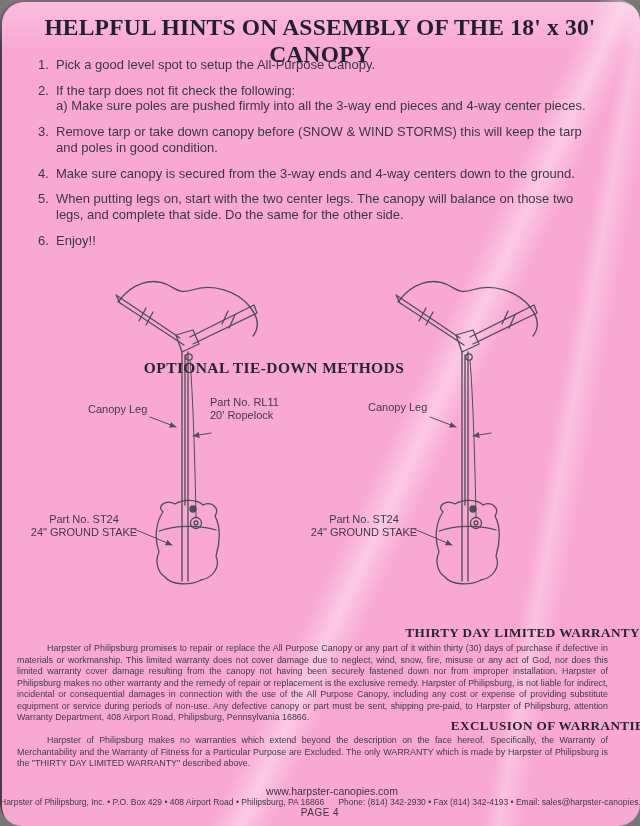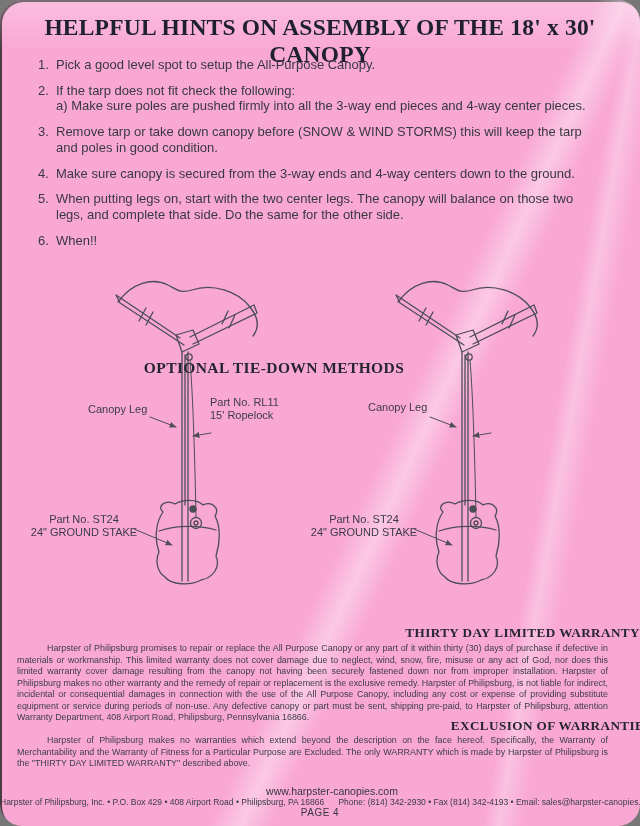--- a/index.html
+++ b/index.html
@@ -95,21 +95,21 @@
       <span class="li-num">4.</span>
       <span class="li-text">Make sure canopy is secured from the 3-way ends and 4-way centers down to the ground.</span>
     </div>
     <div class="li">
       <span class="li-num">5.</span>
       <span class="li-text">When putting legs on, start with the two center legs.  The canopy will balance on those two
 legs, and complete that side.  Do the same for the other side.</span>
     </div>
     <div class="li">
       <span class="li-num">6.</span>
-      <span class="li-text">When!!</span>
+      <span class="li-text">Enjoy!!</span>
     </div>
   </div>
 
   <div class="diagram-area">
     <svg class="diagram-svg" width="640" height="320" viewBox="0 0 640 320" aria-hidden="true">
       <defs>
         <marker id="arw" viewBox="0 0 10 10" refX="8.5" refY="5" markerWidth="7.5" markerHeight="7.5" orient="auto">
           <path d="M0,1 L9,5 L0,9 Z" fill="#4d4d56" stroke="none"></path>
         </marker>
         <g id="leg-art" stroke="#4d4d56" stroke-width="1.3" fill="none" stroke-linecap="round" stroke-linejoin="round">
@@ -141,21 +141,21 @@
         </g>
       </defs>
       <use href="#leg-art" x="0"></use>
       <use href="#leg-art" x="280"></use>
     </svg>
 
     <div class="diagram-heading">OPTIONAL TIE-DOWN METHODS</div>
 
     <div class="dlabel lbl-leg-left">Canopy Leg</div>
     <div class="dlabel lbl-part-left">Part No. RL11
-15' Ropelock</div>
+20' Ropelock</div>
     <div class="dlabel lbl-stake-left">Part No. ST24
 24" GROUND STAKE</div>
 
     <div class="dlabel lbl-leg-right">Canopy Leg</div>
     <div class="dlabel lbl-stake-right">Part No. ST24
 24" GROUND STAKE</div>
   </div>
 
   <div class="w-title">THIRTY DAY LIMITED WARRANTY</div>
   <div class="w-para w-para1">Harpster of Philipsburg promises to repair or replace the All Purpose Canopy or any part of it within thirty (30) days of purchase if defective in materials or workmanship.  This limited warranty does not cover damage due to neglect, wind, snow, fire, misuse or any act of God, nor does this limited warranty cover damage resulting from the canopy not having been securely fastened down nor from improper installation.  Harpster of Philipsburg makes no other warranty and the remedy of repair or replacement is the exclusive remedy.  Harpster of Philipsburg, is not liable for indirect, incidental or consequential damages in connection with the use of the All Purpose Canopy, including any cost or expense of providing substitute equipment or service during periods of non-use.  Any defective canopy or part must be sent, shipping pre-paid, to Harpster of Philipsburg, attention Warranty Department, 408 Airport Road, Philipsburg, Pennsylvania 16866.</div>

